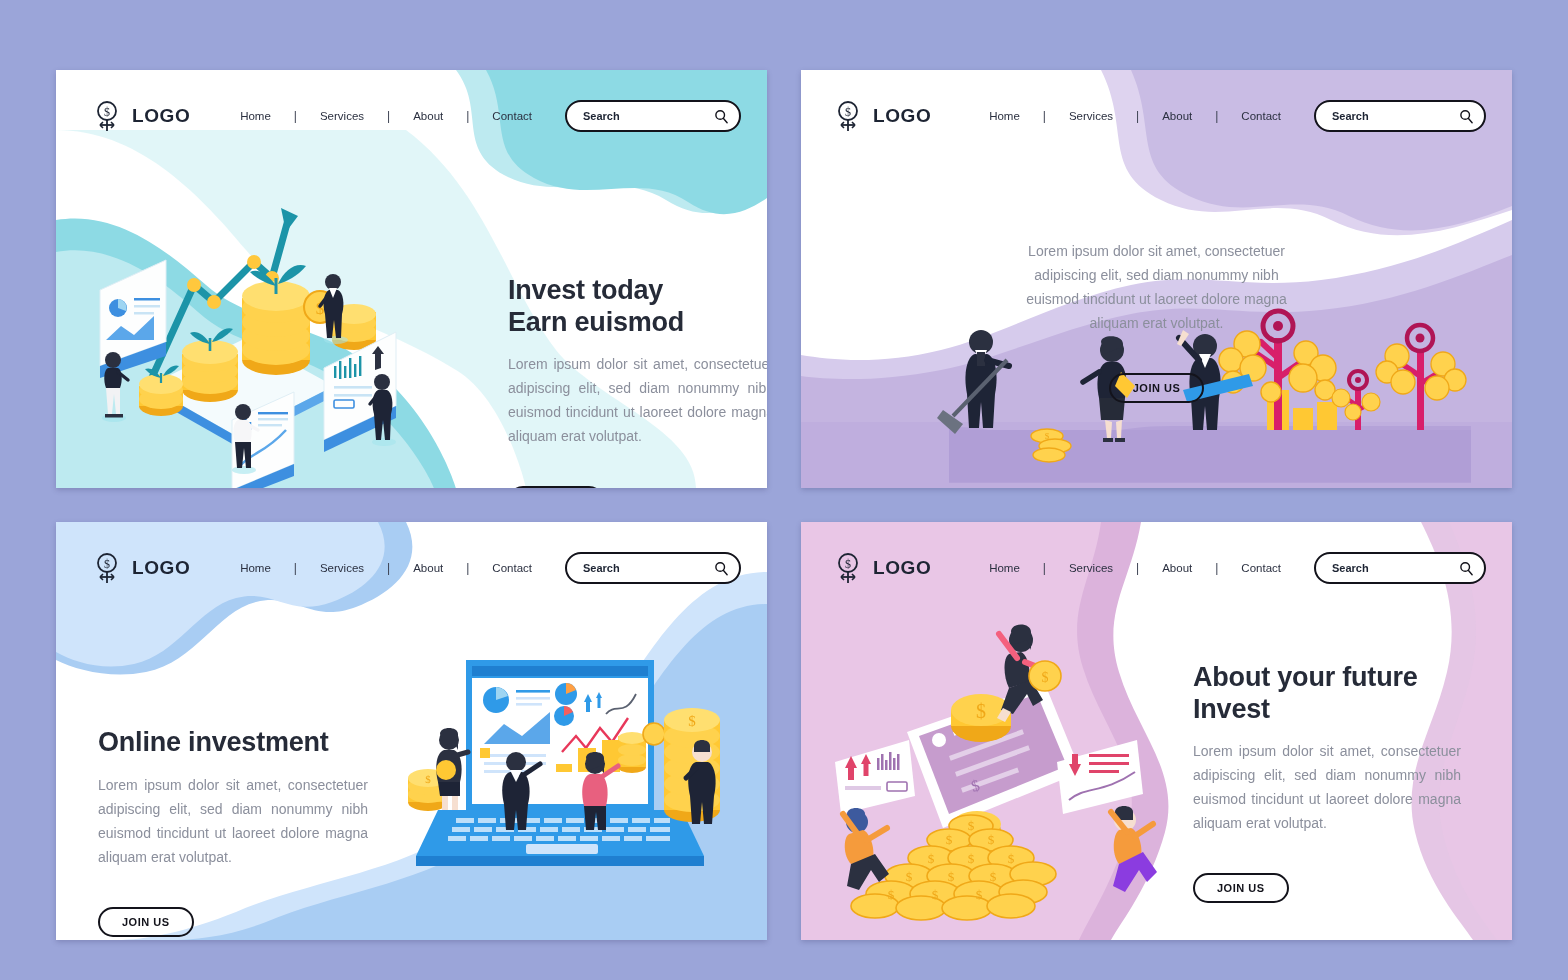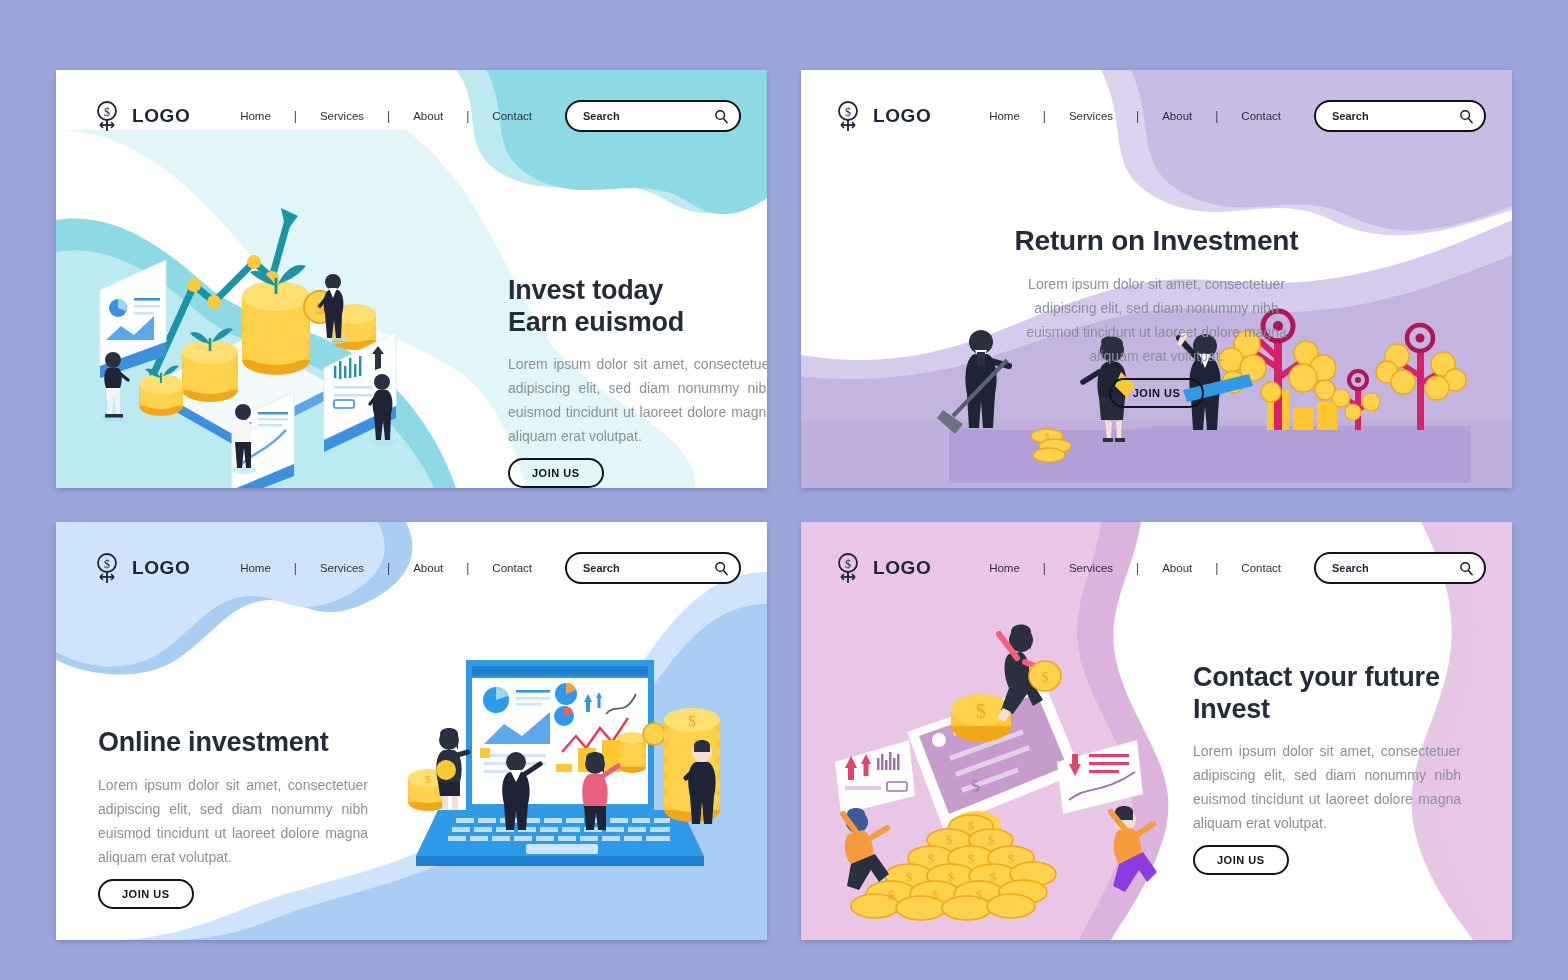--- a/index.html
+++ b/index.html
@@ -66,21 +66,21 @@
   .content { position: absolute; z-index: 4; }
   h1.title {
     font-size: 27px; line-height: 1.17; font-weight: bold;
     color: #262b38; letter-spacing: -.2px;
   }
   p.body {
     font-size: 14px; line-height: 1.72; color: #8b8f9c;
     text-align: justify; margin-top: 14px;
   }
   .btn {
-    margin-top: 10px;
+    margin-top: 38px;
     display: inline-flex; align-items: center; justify-content: center;
     height: 30px; padding: 12px 22px;
     border: 2.4px solid #13131b; border-radius: 18px;
     background: transparent;
     font-size: 11px; font-weight: bold; letter-spacing: .5px;
     color: #13131b; cursor: pointer;
   }
 
   
   #p1 .content { left: 452px; top: 205px; width: 266px; }
@@ -313,21 +313,20 @@
       <div class="search">
         <span class="search-text">Search</span>
         <svg class="search-icon" viewBox="0 0 16 16">
           <circle cx="6.6" cy="6.4" r="4.6" fill="none" stroke="#13131b" stroke-width="1.5"></circle>
           <line x1="9.9" y1="9.9" x2="14" y2="14.6" stroke="#13131b" stroke-width="1.5" stroke-linecap="round"></line>
         </svg>
       </div>
     </div>
 
     <div class="content">
-      <h1 class="title">Return on Investment</h1>
       <p class="body">Lorem ipsum dolor sit amet, consectetuer adipiscing elit, sed diam nonummy nibh euismod tincidunt ut laoreet dolore magna aliquam erat volutpat.</p>
       <button class="btn">JOIN US</button>
     </div>
 
     <svg class="illus" style="left:130px;top:228px;width:560px;height:190px" viewBox="0 0 560 190">
 
       <path d="M18,130 C60,126 70,140 110,142 C150,144 180,128 240,128 L540,128 L540,185 L18,185 Z" fill="#b4a2d8"></path>
       <rect x="18" y="132" width="522" height="52" fill="#b09ed6"></rect>
 
       <rect x="336" y="92" width="22" height="40" fill="#ffc833"></rect>
@@ -631,21 +630,21 @@
         <span class="search-text">Search</span>
         <svg class="search-icon" viewBox="0 0 16 16">
           <circle cx="6.6" cy="6.4" r="4.6" fill="none" stroke="#13131b" stroke-width="1.5"></circle>
           <line x1="9.9" y1="9.9" x2="14" y2="14.6" stroke="#13131b" stroke-width="1.5" stroke-linecap="round"></line>
         </svg>
       </div>
     </div>
 
     <div class="content">
       <h1 class="title">
-        <span>Contact your future</span><br>
+        <span>About your future</span><br>
         <span>Invest</span>
       </h1>
       <p class="body">Lorem ipsum dolor sit amet, consectetuer adipiscing elit, sed diam nonummy nibh euismod tincidunt ut laoreet dolore magna aliquam erat volutpat.</p>
       <button class="btn">JOIN US</button>
     </div>
 
     <svg class="illus" style="left:30px;top:92px;width:330px;height:310px" viewBox="0 0 330 310">
 
       <g>
         <path d="M76,118 L214,70 L250,158 L112,214 Z" fill="#ffffff"></path>

